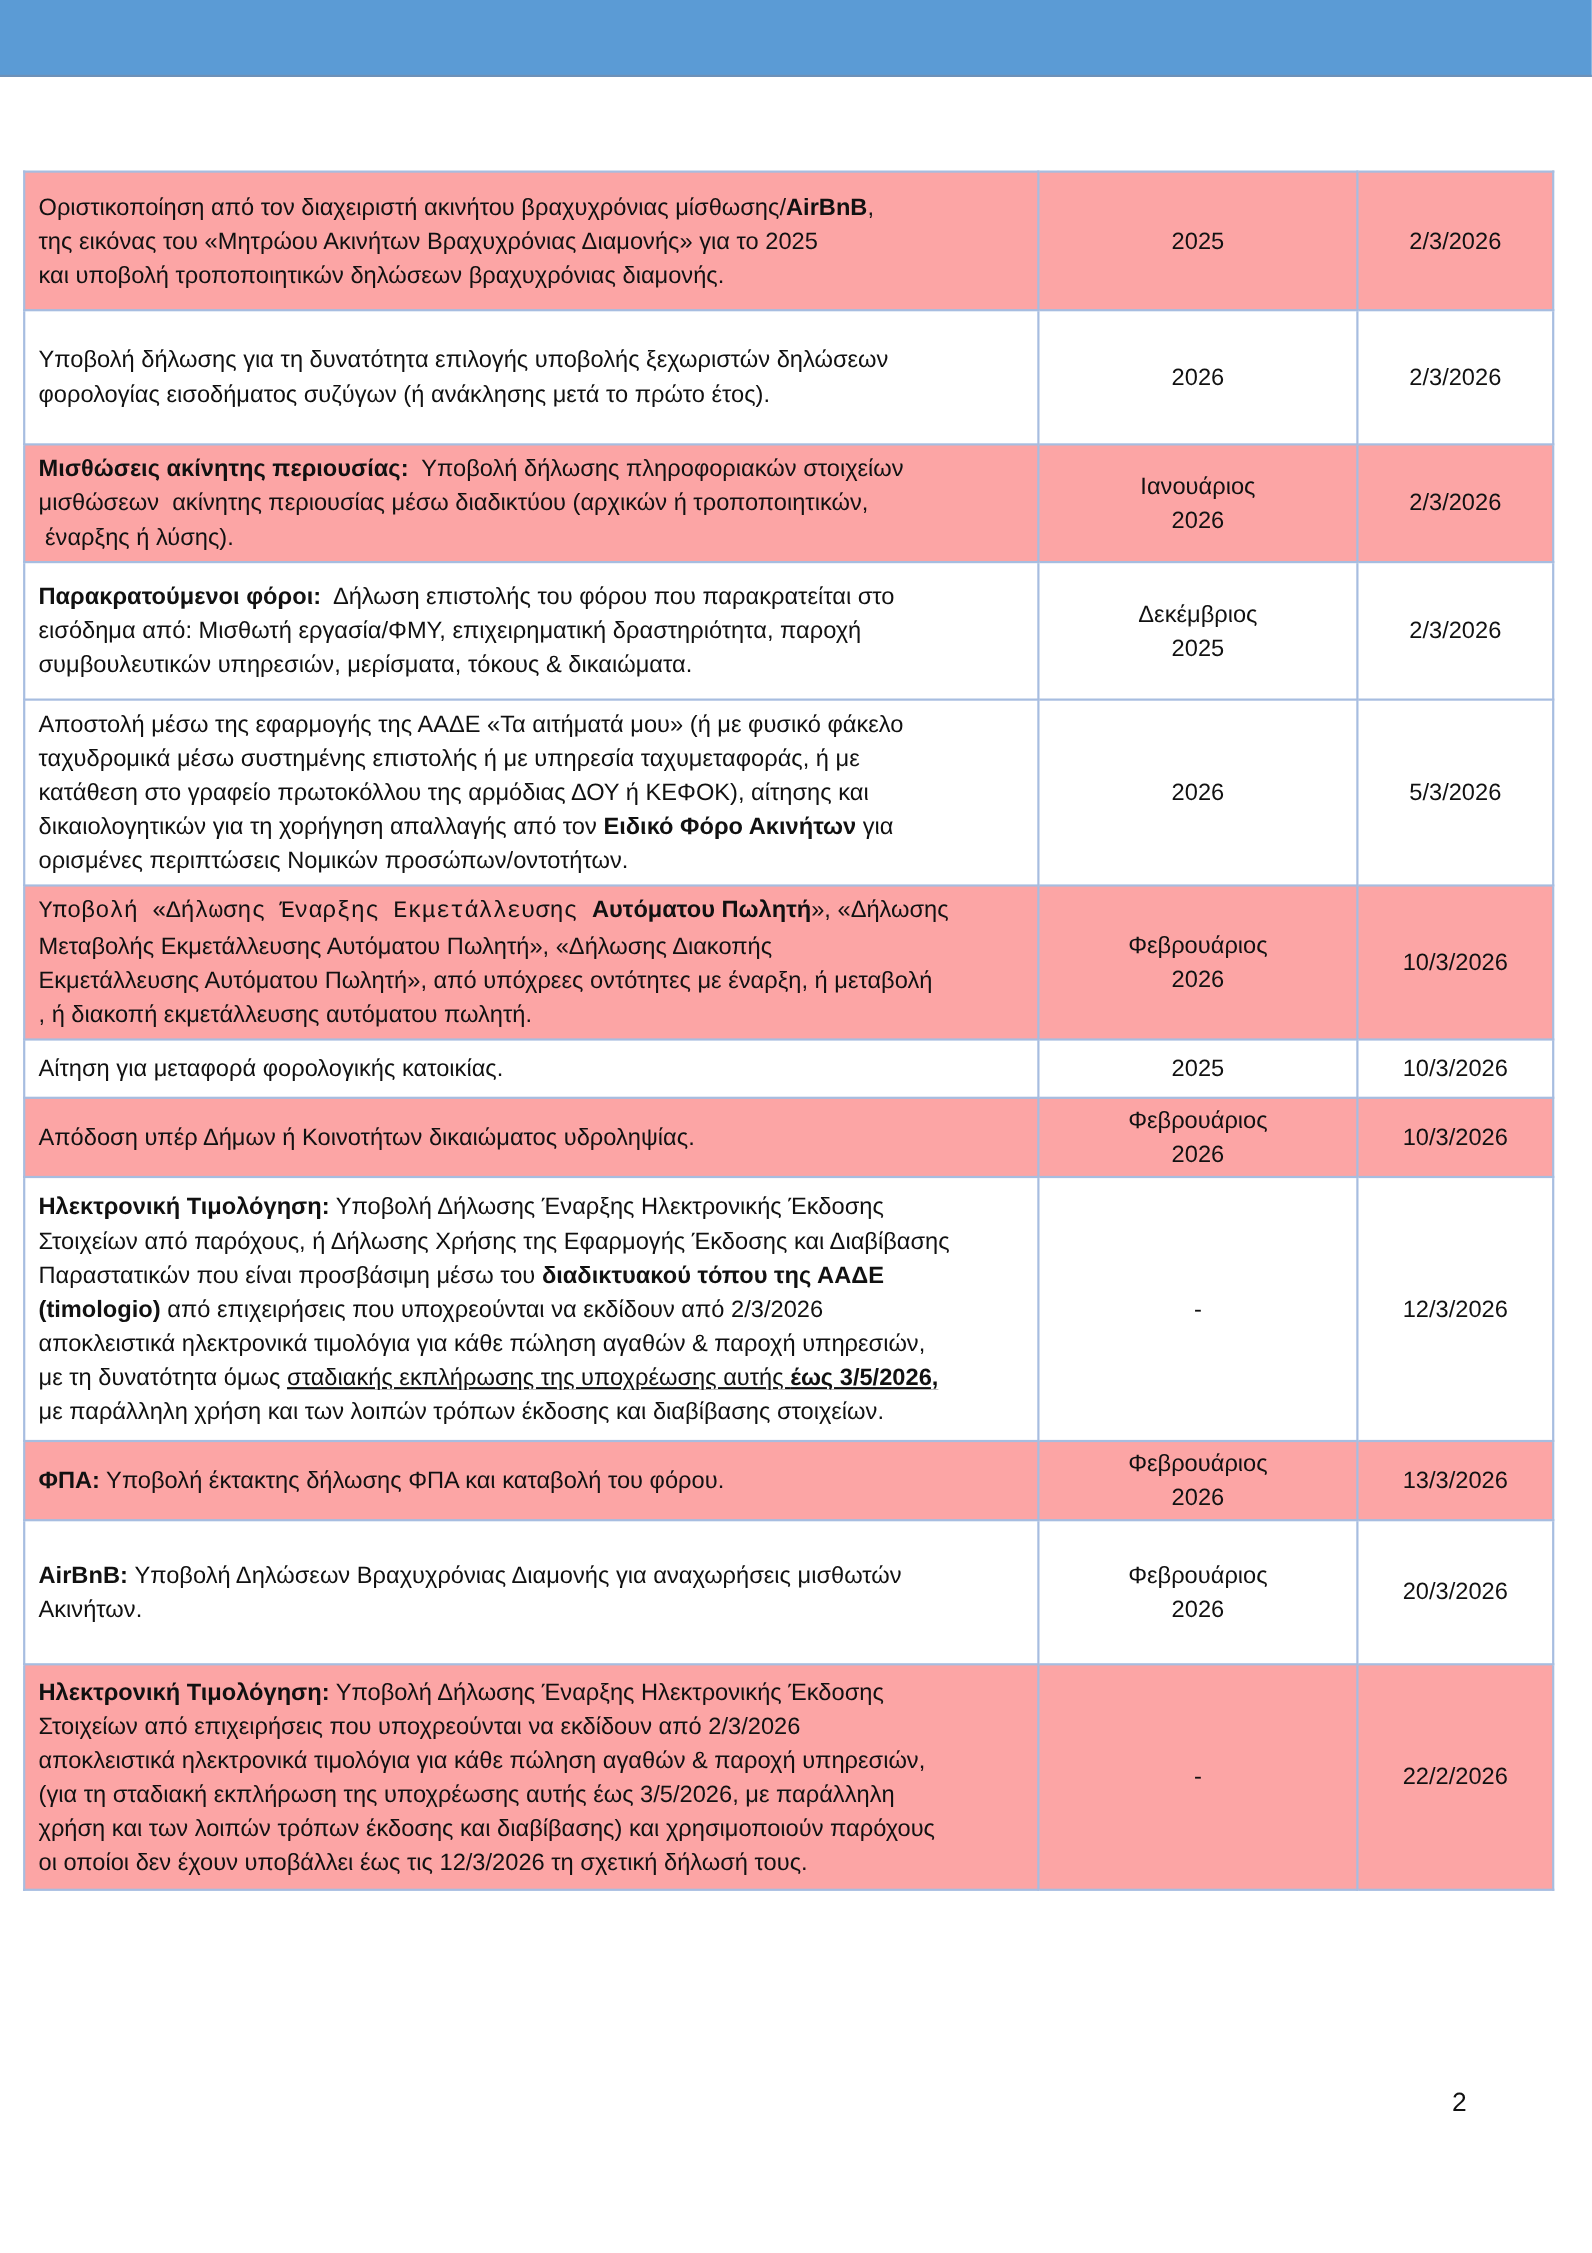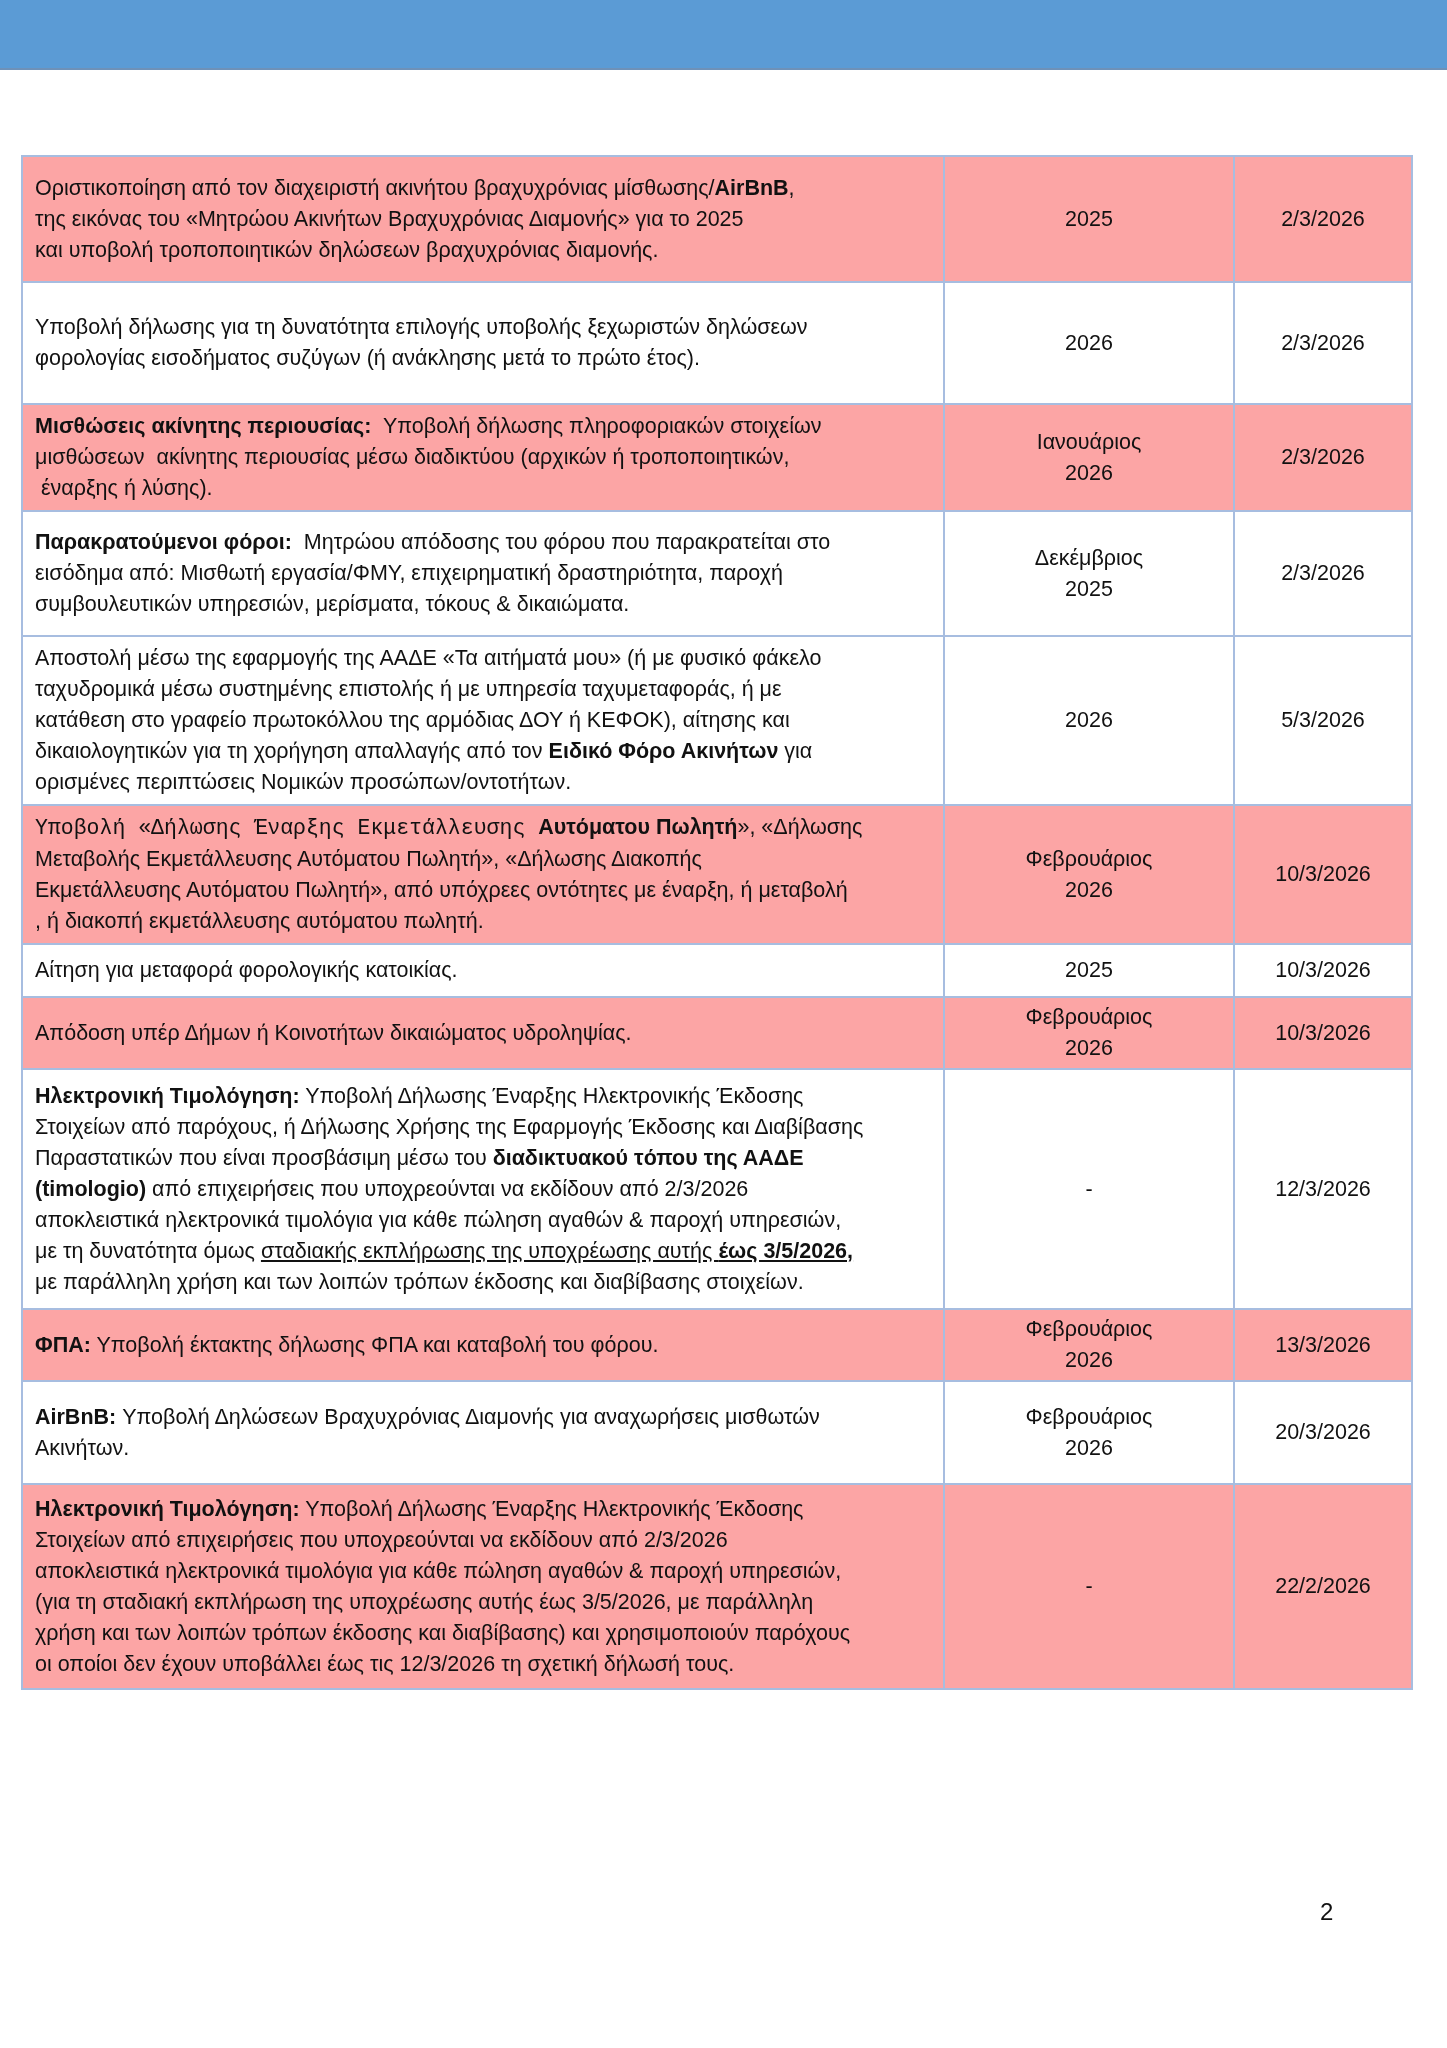--- a/index.html
+++ b/index.html
@@ -101,21 +101,21 @@
           <span class="line"><span style="white-space: pre;"> έναρξης ή λύσης).</span></span>
         </td>
         <td class="period">
           <span class="line">Ιανουάριος</span>
           <span class="line">2026</span>
         </td>
         <td class="deadline">2/3/2026</td>
       </tr>
       <tr class="plain" style="height: 125px;">
         <td class="desc">
-          <span class="line"><span class="b" style="white-space: pre;">Παρακρατούμενοι φόροι:</span><span style="white-space: pre;">  Μητρώου απόδοσης του φόρου που παρακρατείται στο</span></span>
+          <span class="line"><span class="b" style="white-space: pre;">Παρακρατούμενοι φόροι:</span><span style="white-space: pre;">  Δήλωση επιστολής του φόρου που παρακρατείται στο</span></span>
           <span class="line"><span style="white-space: pre;">εισόδημα από: Μισθωτή εργασία/ΦΜΥ, επιχειρηματική δραστηριότητα, παροχή</span></span>
           <span class="line"><span style="white-space: pre;">συμβουλευτικών υπηρεσιών, μερίσματα, τόκους &amp; δικαιώματα.</span></span>
         </td>
         <td class="period">
           <span class="line">Δεκέμβριος</span>
           <span class="line">2025</span>
         </td>
         <td class="deadline">2/3/2026</td>
       </tr>
       <tr class="plain" style="height: 165px;">
@@ -181,21 +181,21 @@
       <tr class="shaded" style="height: 70px;">
         <td class="desc">
           <span class="line"><span class="b" style="white-space: pre;">ΦΠΑ:</span><span style="white-space: pre;"> Υποβολή έκτακτης δήλωσης ΦΠΑ και καταβολή του φόρου.</span></span>
         </td>
         <td class="period">
           <span class="line">Φεβρουάριος</span>
           <span class="line">2026</span>
         </td>
         <td class="deadline">13/3/2026</td>
       </tr>
-      <tr class="plain" style="height: 103px;">
+      <tr class="plain" style="height: 131px;">
         <td class="desc">
           <span class="line"><span class="b" style="white-space: pre;">AirBnB:</span><span style="white-space: pre;"> Υποβολή Δηλώσεων Βραχυχρόνιας Διαμονής για αναχωρήσεις μισθωτών</span></span>
           <span class="line"><span style="white-space: pre;">Ακινήτων.</span></span>
         </td>
         <td class="period">
           <span class="line">Φεβρουάριος</span>
           <span class="line">2026</span>
         </td>
         <td class="deadline">20/3/2026</td>
       </tr>

